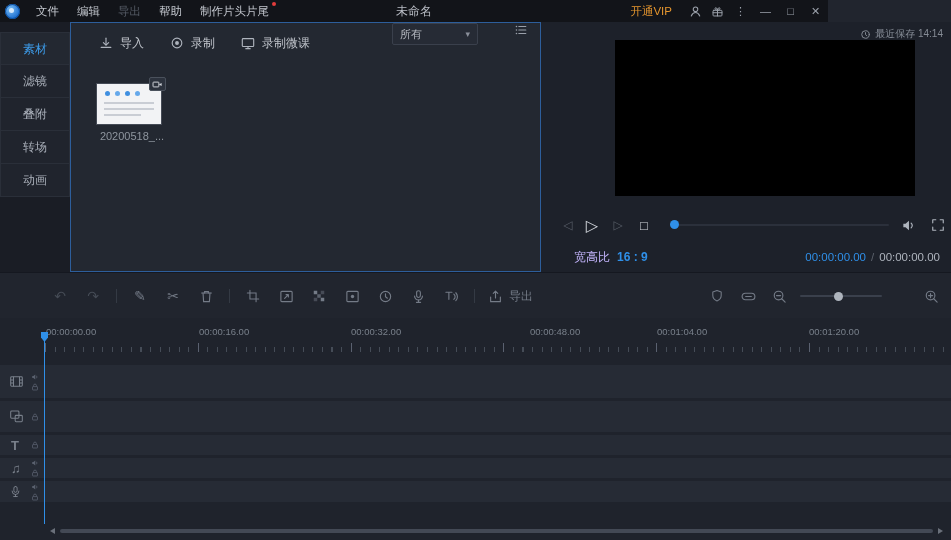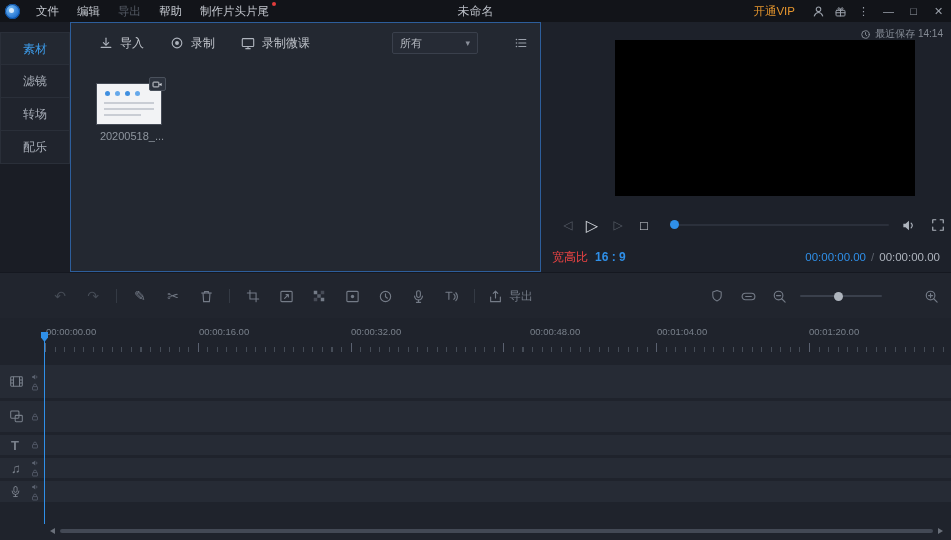--- a/index.html
+++ b/index.html
@@ -1,42 +1,42 @@
 <!DOCTYPE html>
 <html><head>
 <meta charset="utf-8">
 <style>
   *{margin:0;padding:0;box-sizing:border-box;font-family:"Liberation Sans","DejaVu Sans",sans-serif;}
   html,body{background:#0d0f14;}
   #app{position:relative;width:951px;height:540px;background:#21252e;overflow:hidden;color:#c6cad2;font-size:12px;-webkit-user-select:none;user-select:none;}
   svg{display:block;}
 
   
-  .topbar{position:absolute;left:0;top:0;width:951px;height:22px;background:#121419;display:flex;align-items:center;z-index:5;}
+  .topbar{position:absolute;left:0;top:0;width:828px;height:22px;background:#121419;display:flex;align-items:center;z-index:5;}
   .logo{width:15px;height:15px;border-radius:50%;margin:0 7px 0 5px;background:radial-gradient(circle at 35% 32%,#7cc0f7,#1d6fd0 70%);box-shadow:inset 0 0 0 1px #0d4f9e;position:relative;flex:0 0 auto;}
   .logo::after{content:"";position:absolute;left:4px;top:4px;width:5px;height:5px;border-radius:50%;background:#eaf4ff;opacity:.85;}
   .menus{display:flex;align-items:center;}
   .menu-item{padding:0 9px;font-size:11.5px;color:#c2c6cd;line-height:22px;position:relative;cursor:default;white-space:nowrap;}
   .menu-item.disabled{color:#565c66;}
   .menu-badge{position:absolute;top:2px;right:2px;width:4px;height:4px;border-radius:50%;background:#e23c3c;}
   .tb-title{position:absolute;left:0;right:0;top:0;text-align:center;font-size:12px;color:#b9bdc5;line-height:22px;pointer-events:none;}
   .tb-right{margin-left:auto;display:flex;align-items:center;z-index:2;}
   .vip{color:#e6962e;font-size:11.5px;margin-right:12px;cursor:pointer;}
   .tb-icon{width:22px;height:22px;display:flex;align-items:center;justify-content:center;color:#9ba1ab;cursor:pointer;}
   .win-btn{width:25px;height:22px;text-align:center;line-height:22px;color:#9ba1ab;font-size:11px;cursor:pointer;}
 
   
   .sidebar{position:absolute;left:0;top:22px;width:70px;height:250px;background:#1a1d25;}
   .side-item{width:70px;height:33px;line-height:32px;text-align:center;font-size:12px;color:#a8aeb8;border:1px solid #2a2f39;border-top:none;background:#20242d;cursor:pointer;}
   .side-item.first{border-top:1px solid #2a2f39;margin-top:10px;}
   .side-item.active{color:#3d9be8;background:#232831;}
 
   
   .media-panel{position:absolute;left:70px;top:22px;width:471px;height:250px;background:#232831;border:1px solid #2d5e9b;}
-  .media-toolbar{height:40px;display:flex;align-items:center;padding:0 12px 0 28px;gap:26px;color:#c2c6cd;}
+  .media-toolbar{height:40px;display:flex;padding:0 12px 0 28px;gap:26px;color:#c2c6cd;}
   .mt-btn{display:flex;align-items:center;gap:7px;font-size:12px;cursor:pointer;white-space:nowrap;}
   .mt-btn svg{color:#aeb4bd;}
   .filter-dd{margin-left:auto;width:86px;height:22px;border:1px solid #3a404c;background:#262b35;display:flex;align-items:center;padding:0 7px;font-size:11px;color:#b6bac2;border-radius:2px;cursor:pointer;}
   .filter-dd .chev{margin-left:auto;font-size:9px;color:#8a909a;}
   .listview-btn{margin-left:10px;color:#9aa0aa;cursor:pointer;}
   .media-item{position:absolute;left:25px;top:60px;width:72px;text-align:center;cursor:pointer;}
   .thumb{position:relative;width:66px;height:42px;background:#f2f3f5;border:1px solid #454b56;}
   .t-dot{position:absolute;width:5px;height:5px;border-radius:50%;background:#3f8fe0;top:7px;}
   .t-dot.d1{left:8px;}.t-dot.d2{left:18px;background:#65a8ea;}.t-dot.d3{left:28px;}.t-dot.d4{left:38px;background:#65a8ea;}
   .t-line{position:absolute;left:7px;right:7px;height:2px;background:#c9cdd4;}
@@ -52,21 +52,21 @@
   .pv-btn{position:absolute;top:0;width:22px;height:26px;display:flex;align-items:center;justify-content:center;cursor:pointer;}
   .pv-prev{left:16px;color:#565c66;font-size:12px;}
   .pv-play{left:40px;color:#d3d7dd;font-size:16px;}
   .pv-next{left:66px;color:#565c66;font-size:12px;}
   .pv-stop{left:92px;color:#d3d7dd;font-size:13px;}
   .pv-slider{position:absolute;left:130px;right:62px;top:12px;height:2px;background:#2b303b;border-radius:1px;cursor:pointer;}
   .pv-handle{position:absolute;left:-1px;top:-4px;width:9px;height:9px;border-radius:50%;background:#2f8fe8;cursor:pointer;}
   .pv-volume{left:356px;color:#aeb4bd;}
   .pv-full{left:386px;color:#aeb4bd;}
   .pv-info{position:absolute;left:0;right:0;bottom:0;height:30px;display:flex;align-items:center;padding:0 11px;font-size:12px;}
-  .aspect-label{color:#ef4444;}
+  .aspect-label{color:#c4b5fd;margin-left:22px;}
   .aspect-value{color:#2f8fe8;margin-left:7px;font-weight:bold;}
   .pv-times{margin-left:auto;display:flex;align-items:center;gap:5px;font-size:11.5px;}
   .time-cur{color:#2f8fe8;}
   .time-sep{color:#5d636d;}
   .time-total{color:#aeb4bd;}
 
   
   .edit-toolbar{position:absolute;left:0;top:272px;width:951px;height:46px;background:#21252e;border-top:1px solid #151820;}
   .et-left{position:absolute;left:50px;top:13px;display:flex;align-items:center;gap:13px;}
   .et-icon{width:20px;height:20px;display:flex;align-items:center;justify-content:center;color:#747b87;font-size:14px;cursor:pointer;}
@@ -140,22 +140,23 @@
       <span class="win-btn">⋮</span>
       <span class="win-btn">—</span>
       <span class="win-btn">□</span>
       <span class="win-btn">✕</span>
     </div>
   </header>
 
   <aside class="sidebar">
     <div class="side-item first active">素材</div>
     <div class="side-item">滤镜</div>
+    <div class="side-item">叠附</div>
     <div class="side-item">转场</div>
-    <div class="side-item">配乐</div>
+    <div class="side-item">动画</div>
   </aside>
 
   <section class="media-panel">
     <div class="media-toolbar">
       <span class="mt-btn">
         <svg width="14" height="14" viewBox="0 0 16 16" fill="none" stroke="currentColor" stroke-width="1.3" stroke-linecap="round" stroke-linejoin="round">
             <path d="M8 2.5v7.5"></path>
             <path d="M5 7.5l3 3 3-3"></path>
             <path d="M2.5 13h11"></path>
           </svg>

